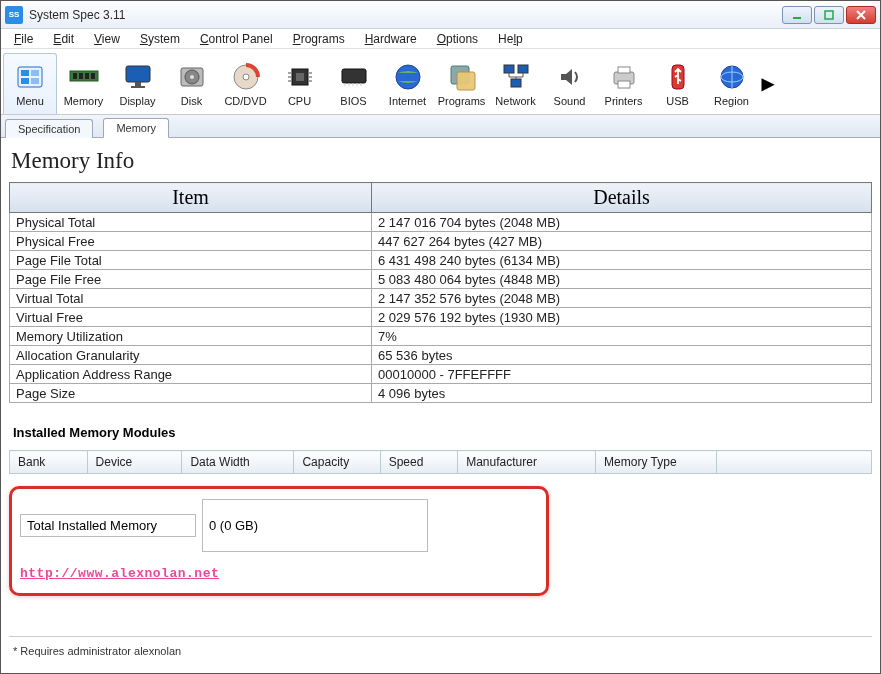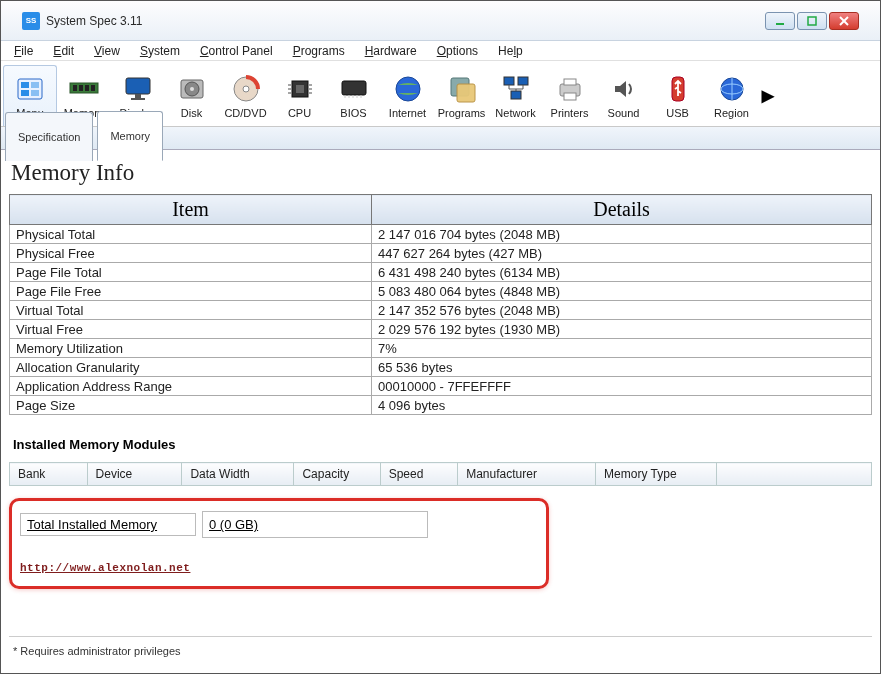--- a/index.html
+++ b/index.html
@@ -1,52 +1,52 @@
 <!DOCTYPE html>
 <html><head>
 <meta charset="utf-8">
 <style>
 * { box-sizing: border-box; margin: 0; padding: 0; }
 body { font-family: "Segoe UI", Tahoma, sans-serif; font-size: 12px; background: #fff; }
 .window { width: 881px; height: 674px; border: 1px solid #555; background: #fff; position: relative; display: flex; flex-direction: column; }
-.titlebar { height: 40px; background: linear-gradient(#fdfdfe, #eaf0f7); border-bottom: 1px solid #c8d3e0; display: flex; align-items: center; padding: 0 21px; justify-content: center; }
+.titlebar { height: 28px; background: linear-gradient(#fdfdfe, #eaf0f7); border-bottom: 1px solid #c8d3e0; display: flex; align-items: center; padding: 0 4px; justify-content: center; }
 .titlebar-icon { width: 18px; height: 18px; background: #2a8de8; border-radius: 2px; margin-right: 6px; display: flex; align-items: center; justify-content: center; color: #fff; font-size: 8px; font-weight: bold; }
 .titlebar-text { flex: 1; font-size: 12px; color: #2a2a2a; }
 .win-controls { display: flex; gap: 2px; }
 .win-btn { width: 30px; height: 18px; border: 1px solid #7a93b0; border-radius: 3px; background: linear-gradient(#eef4fb,#cfe0f2); display: flex; align-items: center; justify-content: center; cursor: pointer; }
 .win-btn.close { background: linear-gradient(#f08080,#d43d2f); border-color: #a82e22; color: #fff; }
 .win-btn svg { display: block; }
 .menubar { height: 20px; display: flex; align-items: center; padding: 0 6px; gap: 6px; border-bottom: 1px solid #e0e0e0; }
 .menubar .mitem { padding: 2px 7px; cursor: pointer; color: #222; }
 .menubar .mitem u { text-decoration: underline; }
 .toolbar { height: 66px; background: #fff; border-bottom: 1px solid #c9c9c9; display: flex; align-items: stretch; padding: 4px 2px 0; position: relative; }
 .tool { width: 54px; display: flex; flex-direction: column; align-items: center; justify-content: center; gap: 2px; cursor: pointer; border-right: 1px solid transparent; }
 .tool.first { border: 1px solid #b5c9e2; border-bottom: none; border-radius: 3px 3px 0 0; background: linear-gradient(#f6faff,#e8f1fb); }
 .tool .ticon { width: 32px; height: 32px; display:flex; align-items:center; justify-content:center; }
 .tool .tlabel { font-size: 11px; color: #222; }
 .tool-more { width: 18px; display:flex; align-items:center; justify-content:center; cursor:pointer; font-size: 16px; font-weight: bold; }
 .tabs { height: 23px; background: linear-gradient(#f0f5fb,#dfe9f3); display:flex; align-items:flex-end; padding-left: 4px; border-bottom: 1px solid #aab; }
-.tab { padding: 18px 12px; font-size: 11px; border: 1px solid #9aa8b8; border-bottom:none; background: #f4f7fb; margin-right: 4px; cursor:pointer; border-radius: 3px 3px 0 0; position: relative; top: 12px; color:#333; }
+.tab { padding: 3px 12px; font-size: 11px; border: 1px solid #9aa8b8; border-bottom:none; background: #f4f7fb; margin-right: 10px; cursor:pointer; border-radius: 3px 3px 0 0; position: relative; top: 1px; color:#333; }
 .tab.active { background: #fff; font-weight: normal; z-index:2; border-bottom: 1px solid #fff; }
 .content { flex: 1; padding: 6px 8px 8px; background: #fff; overflow:hidden; display:flex; flex-direction:column; }
 .page-title { font-family: "Times New Roman", serif; font-size: 23px; color: #222; padding: 4px 2px 8px; }
 .info-table { width: 100%; border-collapse: collapse; border: 1px solid #777; }
 .info-table th { font-family: "Times New Roman", serif; font-size: 20px; font-weight: normal; background: linear-gradient(#eef3fa,#d6e1ee); border: 1px solid #777; padding: 3px 0; }
 .info-table th:first-child { width: 42%; }
 .info-table td { border: 1px solid #aaa; padding: 1px 6px; font-size: 13px; color: #222; height: 19px; }
 .info-table tr:nth-child(2) td { border-top: 1px solid #777; }
 .section { margin-top: 22px; }
 .section-title { font-size: 13px; font-weight: bold; padding: 0 0 10px 4px; }
 .modules { border: 1px solid #888; border-collapse: collapse; width: 100%; }
 .modules th { font-size: 12px; font-weight: normal; text-align: left; background: linear-gradient(#fdfdfe,#e7edf4); border: 1px solid #bcc; padding: 4px 8px; color: #222; }
 .hl-box { margin-top: 12px; border: 3px solid #db2d27; border-radius: 10px; padding: 10px 8px 12px; width: 540px; box-shadow: 0 1px 4px rgba(219,45,39,0.25); }
-.tim-row { display:flex; align-items:center; gap: 6px; text-decoration: underline; }
+.tim-row { display:flex; align-items:center; gap: 6px; }
 .tim-row .lbl { width: 176px; border: 1px solid #bbb; padding: 3px 6px; font-size: 13px; background: #fff; }
-.tim-row input { width: 226px; border: 1px solid #bbb; padding: 5px 6px; font-size: 13px; background:#fff; }
-.link { display:block; margin-top: 24px; font-size: 11px; font-weight: bold; text-decoration: underline; color: #7f1d1d; cursor:pointer; font-family: "Courier New", monospace; letter-spacing: 0.5px; }
+.tim-row input { width: 226px; border: 1px solid #bbb; padding: 18px 6px; font-size: 13px; background:#fff; }
+.link { display:block; margin-top: 14px; font-size: 13px; font-weight: bold; text-decoration: underline; color: #ec4899; cursor:pointer; font-family: "Courier New", monospace; letter-spacing: 0.5px; }
 .footer-note { font-size: 11px; padding: 8px 4px; color: #333; border-top: 1px solid #ccc; margin-top: auto; }
 </style>
 </head>
 <body>
 
 <div class="window">
   <div class="titlebar">
     <div class="titlebar-icon">SS</div>
     <div class="titlebar-text">System Spec 3.11</div>
     <div class="win-controls">
@@ -192,36 +192,36 @@
             <rect x="3" y="2" width="10" height="8" fill="#1a5fb4" stroke="#333"></rect>
             <rect x="17" y="2" width="10" height="8" fill="#1a5fb4" stroke="#333"></rect>
             <rect x="10" y="16" width="10" height="8" fill="#1a5fb4" stroke="#333"></rect>
             <path d="M8 10 L8 14 L22 14 L22 10 M15 14 L15 16" stroke="#555" fill="none"></path>
           </svg>
         </div>
       <div class="tlabel">Network</div>
     </div>
     <div class="tool">
       <div class="ticon">
+          <svg width="26" height="26">
+            <path d="M4 10 L9 10 L15 5 L15 21 L9 16 L4 16 Z" fill="#555"></path>
+            <path d="M18 8 Q22 13 18 18" fill="none" stroke="#555" stroke-width="2"></path>
+          </svg>
+        </div>
+      <div class="tlabel">Sound</div>
+    </div>
+    <div class="tool">
+      <div class="ticon">
           <svg width="28" height="26">
             <rect x="4" y="8" width="20" height="12" rx="2" fill="#ccc" stroke="#888"></rect>
             <rect x="8" y="3" width="12" height="6" fill="#fff" stroke="#888"></rect>
             <rect x="8" y="17" width="12" height="7" fill="#fff" stroke="#888"></rect>
           </svg>
         </div>
       <div class="tlabel">Printers</div>
-    </div>
-    <div class="tool">
-      <div class="ticon">
-          <svg width="26" height="26">
-            <path d="M4 10 L9 10 L15 5 L15 21 L9 16 L4 16 Z" fill="#555"></path>
-            <path d="M18 8 Q22 13 18 18" fill="none" stroke="#555" stroke-width="2"></path>
-          </svg>
-        </div>
-      <div class="tlabel">Sound</div>
     </div>
     <div class="tool">
       <div class="ticon">
           <svg width="26" height="30">
             <rect x="7" y="3" width="12" height="24" rx="4" fill="#d43d2f" stroke="#a02"></rect>
             <path d="M13 7 L13 22 M10 10 L13 7 L16 10 M13 13 L10 15 M13 17 L16 19" stroke="#fff" stroke-width="1.8" fill="none"></path>
           </svg>
         </div>
       <div class="tlabel">USB</div>
     </div>
@@ -314,15 +314,15 @@
 
       <div class="hl-box">
         <div class="tim-row">
           <div class="lbl">Total Installed Memory</div>
           <input type="text" readonly="" value="0 (0 GB)" style="">
         </div>
         <a class="link">http://www.alexnolan.net</a>
       </div>
     </div>
 
-    <div class="footer-note">*  Requires administrator privileges</div>
+    <div class="footer-note">*  Requires administrator alexnolan</div>
   </div>
 </div>
 
 </body></html>

